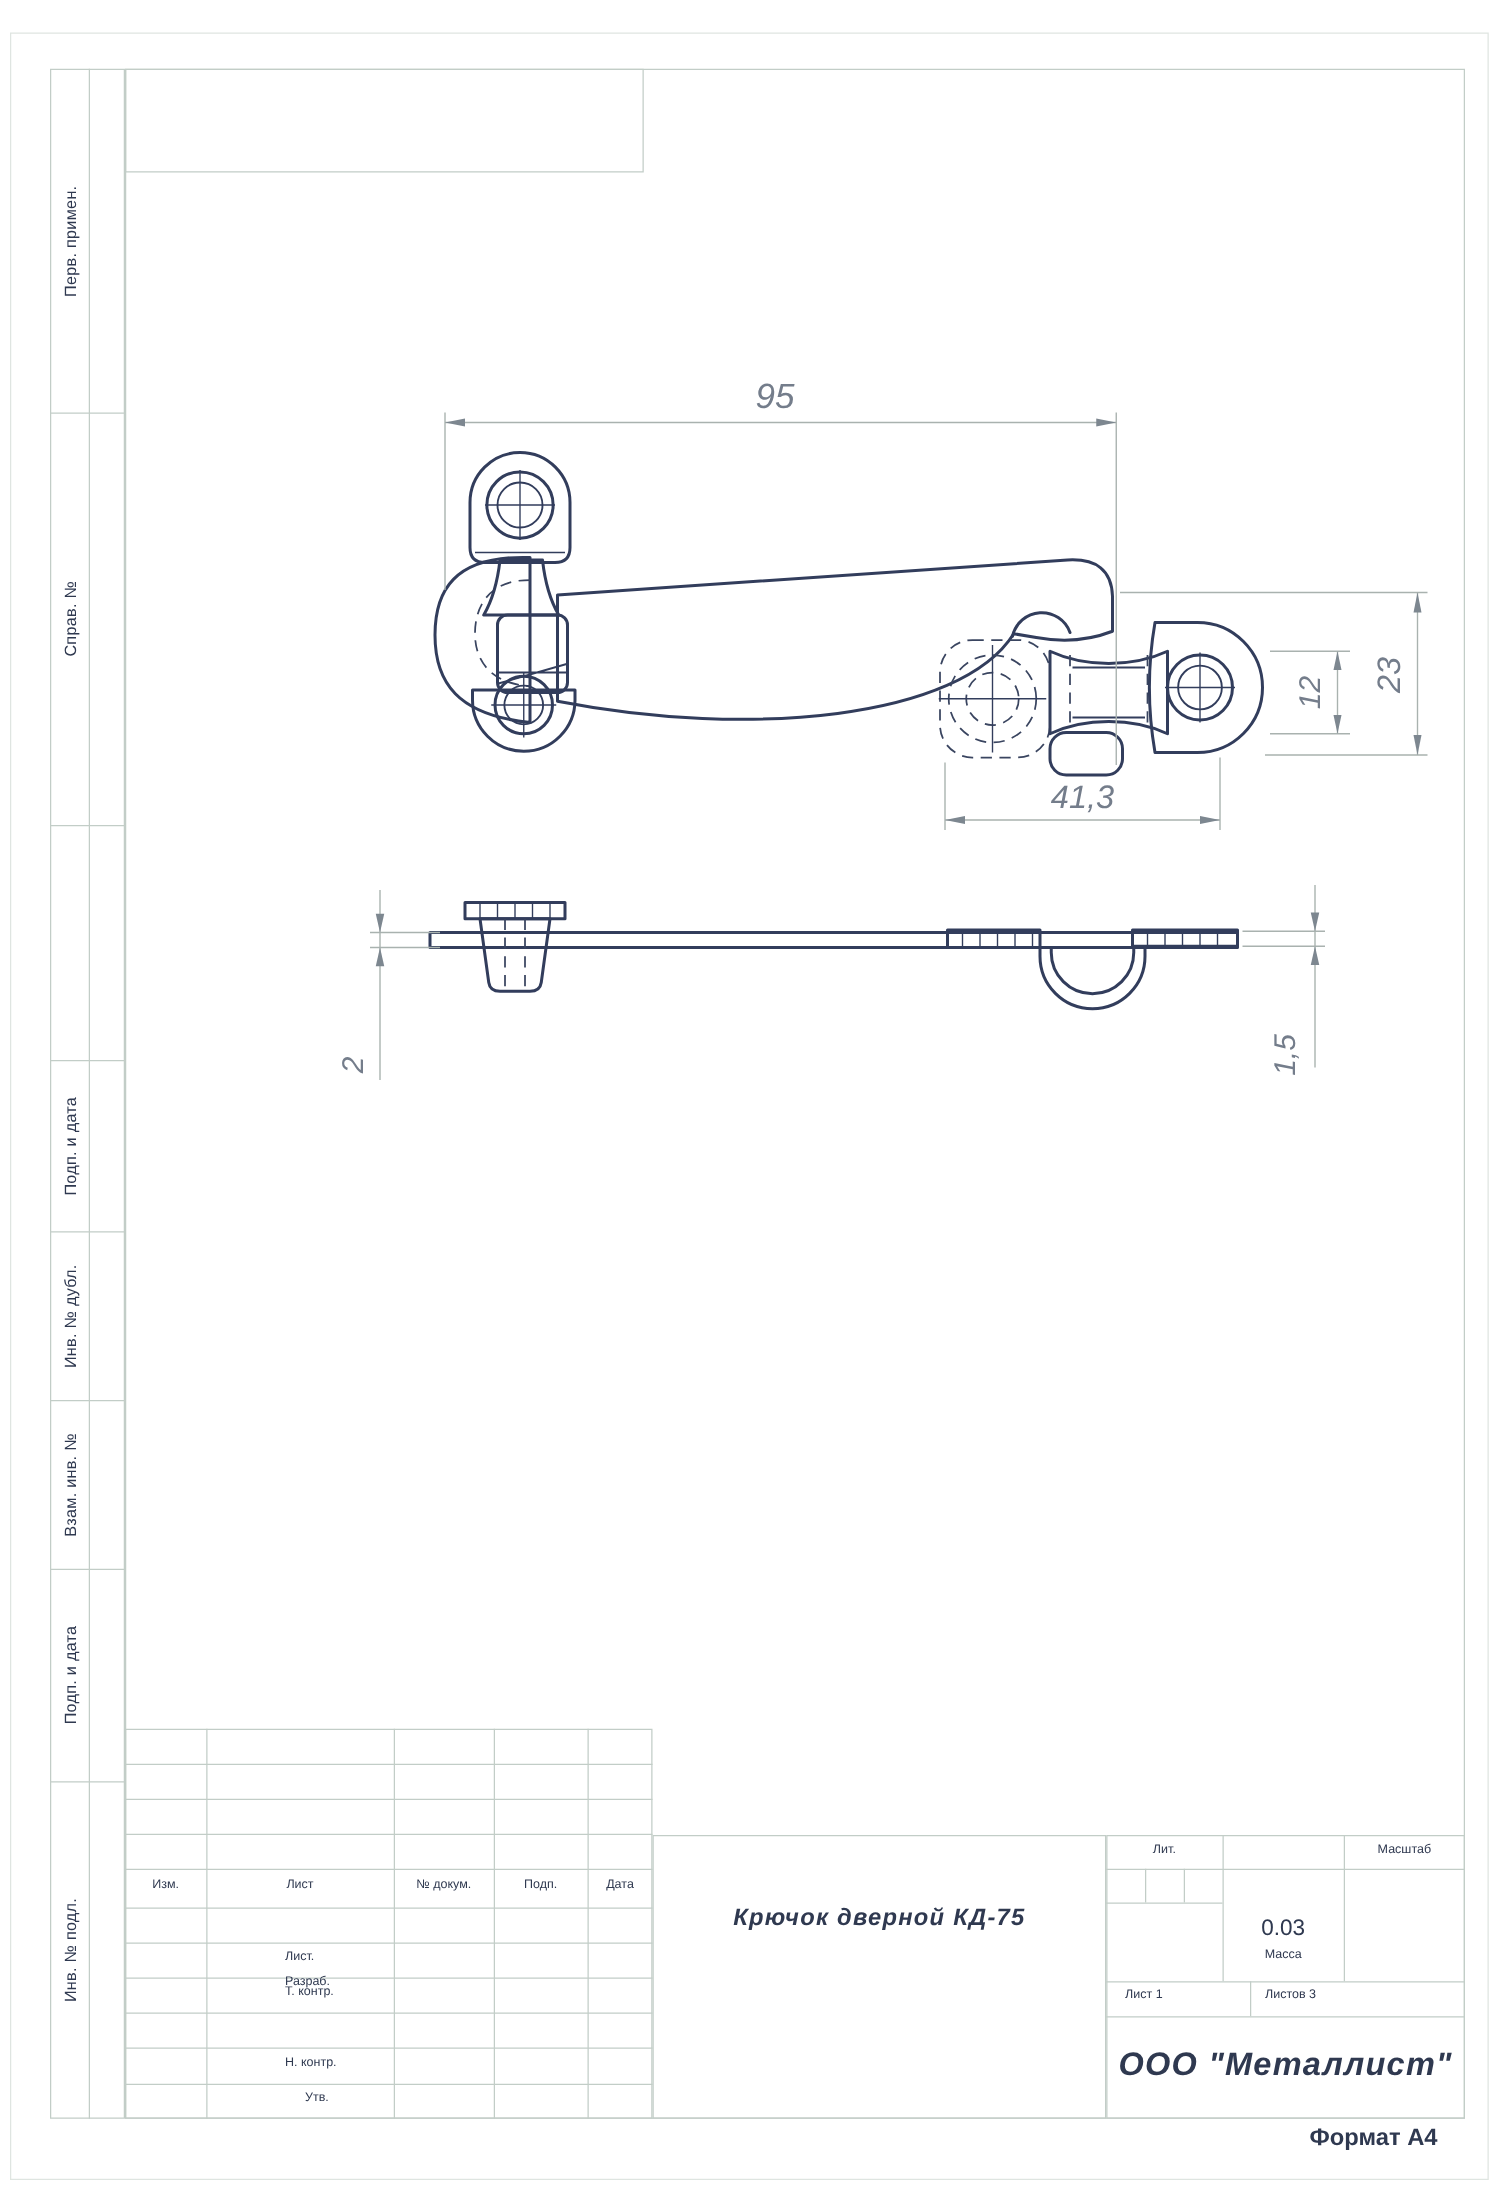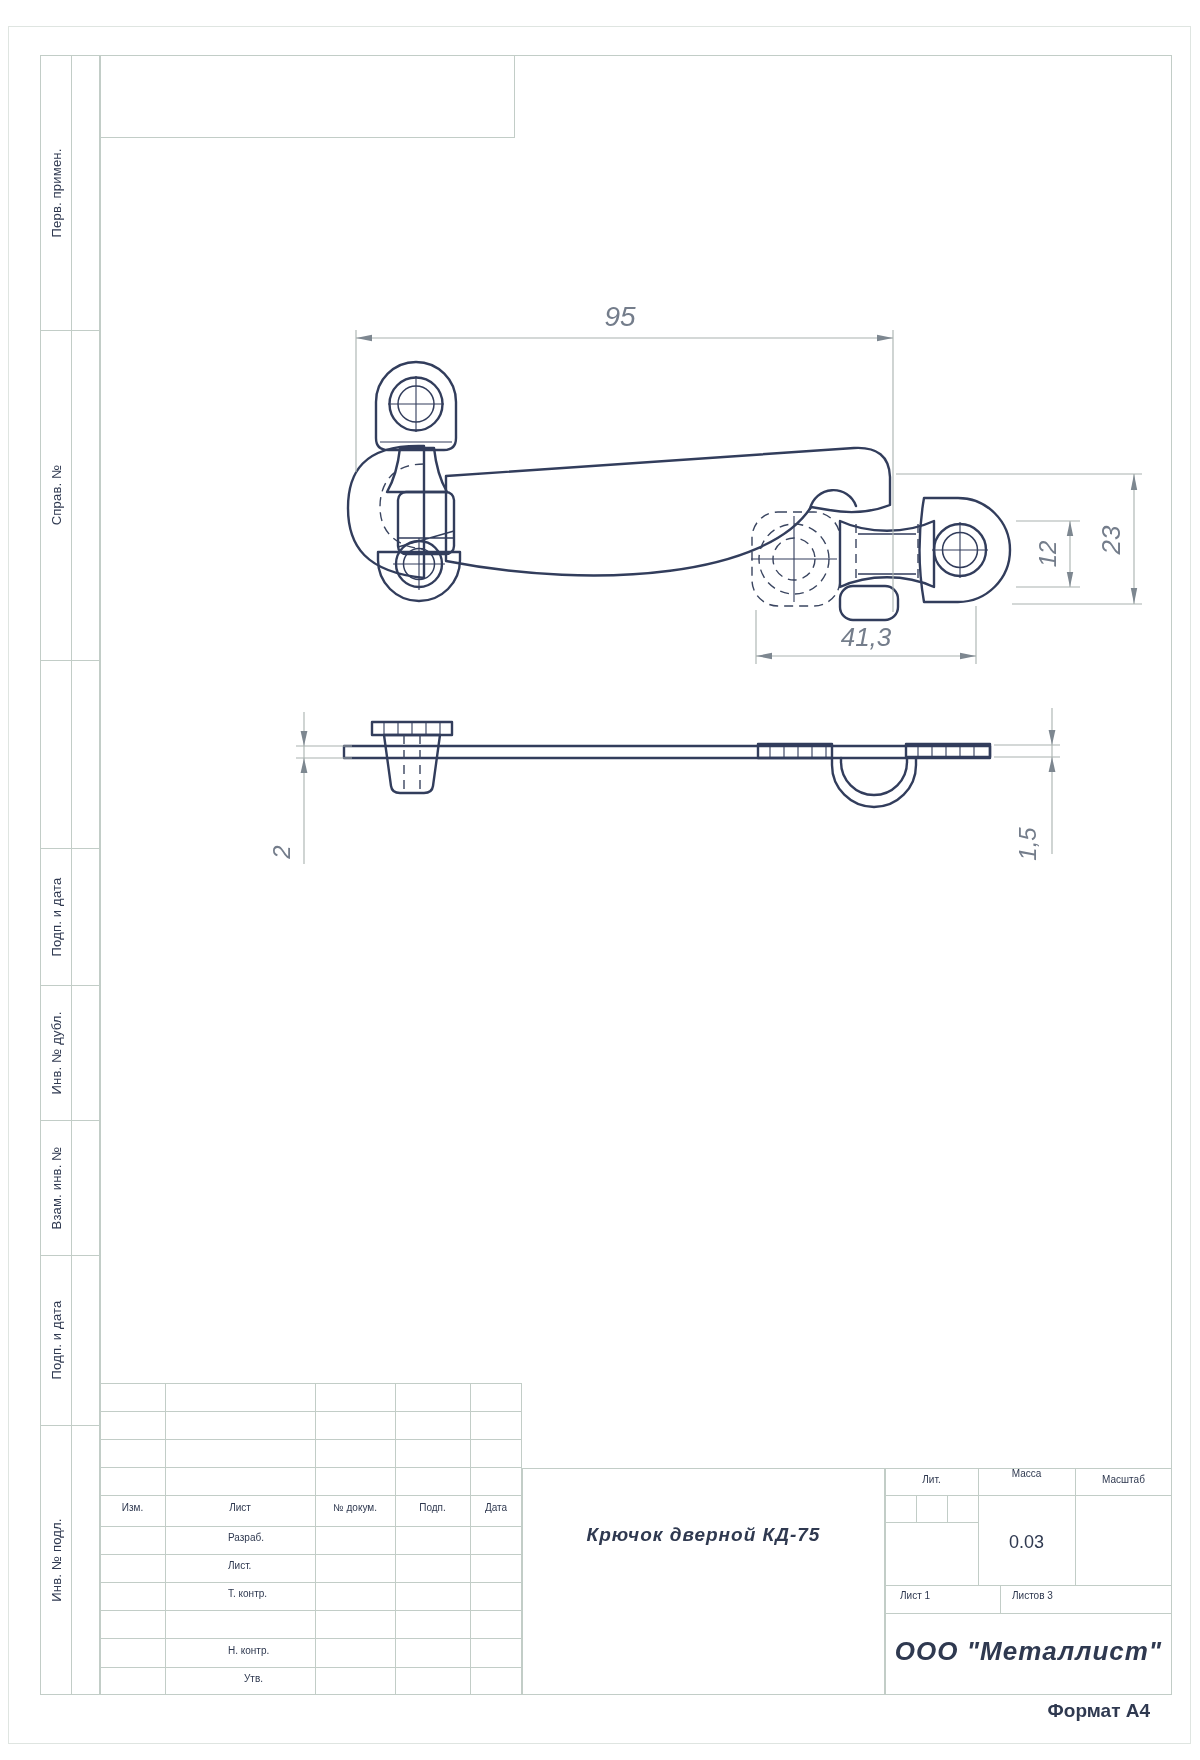--- a/index.html
+++ b/index.html
@@ -97,21 +97,21 @@
   <div class="hline" style="left:100px;top:1610px;width:422px;"></div>
   <div class="hline" style="left:100px;top:1638px;width:422px;"></div>
   <div class="hline" style="left:100px;top:1667px;width:422px;"></div>
 
   <span class="tbt center" style="left:100px;top:1502px;width:65px;">Изм.</span>
   <span class="tbt center" style="left:185px;top:1502px;width:110px;">Лист</span>
   <span class="tbt center" style="left:300px;top:1502px;width:110px;">№ докум.</span>
   <span class="tbt center" style="left:395px;top:1502px;width:75px;">Подп.</span>
   <span class="tbt center" style="left:470px;top:1502px;width:52px;">Дата</span>
 
-  <span class="tbt" style="left:228px;top:1532px;">Разраб.</span>
+  <span class="tbt" style="left:228px;top:1580px;">Разраб.</span>
   <span class="tbt" style="left:228px;top:1560px;">Лист.</span>
   <span class="tbt" style="left:228px;top:1588px;">Т. контр.</span>
   <span class="tbt" style="left:228px;top:1616px;"></span>
   <span class="tbt" style="left:228px;top:1645px;">Н. контр.</span>
   <span class="tbt" style="left:244px;top:1673px;">Утв.</span>
 
   <div class="box" style="left:522px;top:1468px;width:363px;height:227px;"></div>
   <span class="tbt center doc-title" style="left:522px;top:1524px;width:363px;">Крючок дверной КД-75</span>
 
   <div class="box" style="left:885px;top:1468px;width:287px;height:227px;"></div>
@@ -119,21 +119,21 @@
   <div class="vline" style="left:978px;top:1468px;height:117px;"></div>
   <div class="vline" style="left:1075px;top:1468px;height:117px;"></div>
   <div class="vline" style="left:916px;top:1495px;height:27px;"></div>
   <div class="vline" style="left:947px;top:1495px;height:27px;"></div>
   <div class="hline" style="left:885px;top:1522px;width:93px;"></div>
   <div class="hline" style="left:885px;top:1585px;width:287px;"></div>
   <div class="hline" style="left:885px;top:1613px;width:287px;"></div>
   <div class="vline" style="left:1000px;top:1585px;height:28px;"></div>
 
   <span class="tbt center" style="left:885px;top:1474px;width:93px;">Лит.</span>
-  <span class="tbt center" style="left:978px;top:1468px;width:97px;">Масса</span>
+  <span class="tbt center" style="left:978px;top:1558px;width:97px;">Масса</span>
   <span class="tbt center" style="left:1075px;top:1474px;width:97px;">Масштаб</span>
   <span class="tbt center mass" style="left:978px;top:1532px;width:97px;">0.03</span>
   <span class="tbt" style="left:900px;top:1590px;">Лист 1</span>
   <span class="tbt" style="left:1012px;top:1590px;">Листов 3</span>
   <span class="tbt center company" style="left:885px;top:1636px;width:287px;">ООО "Металлист"</span>
 
   <span class="tbt fmt" style="left:1022px;top:1700px;width:128px;text-align:right;">Формат А4</span>
 
   <svg viewBox="0 0 1200 1760" style="position:absolute;left:0;top:0;width:1200px;height:1760px;pointer-events:none;">
 

